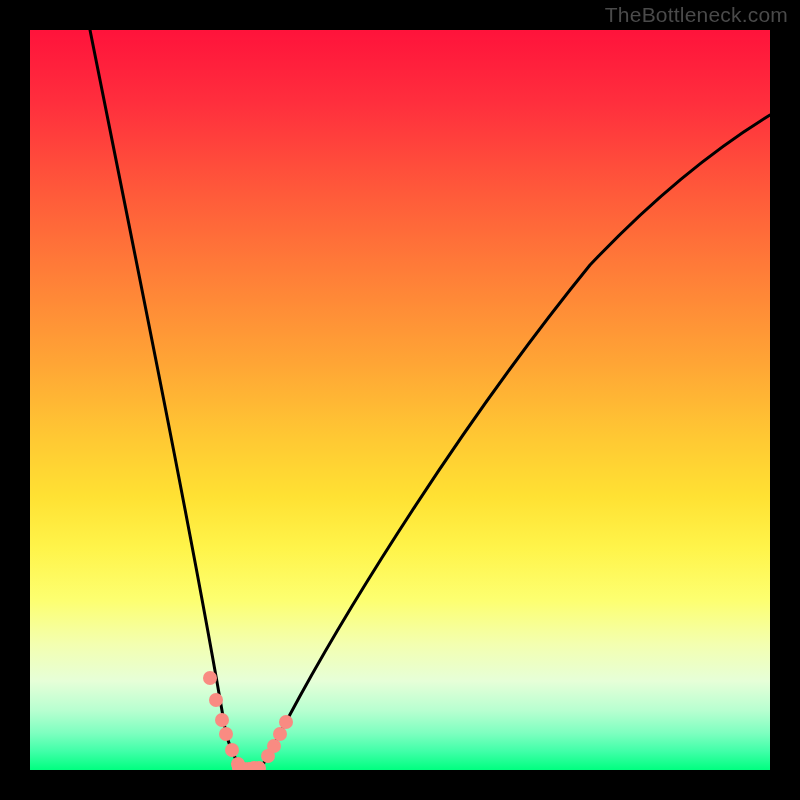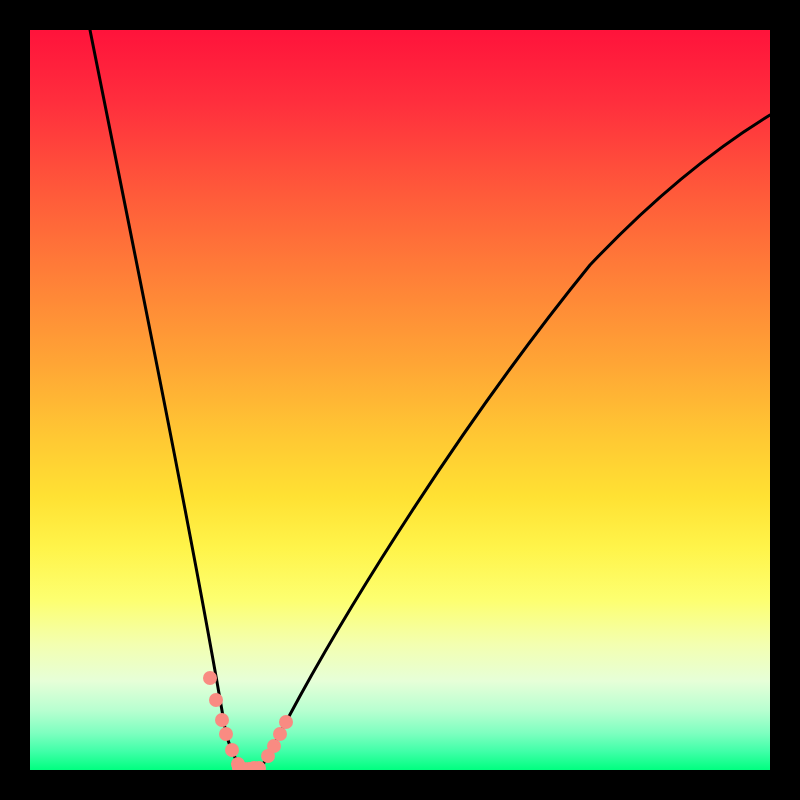--- a/index.html
+++ b/index.html
@@ -61,20 +61,21 @@
     font-size: 21px;
     letter-spacing: 0.2px;
     font-weight: 400;
   }
 </style>
 </head>
 <body>
 
 <div class="frame">
 
+  <div class="watermark">TheBottleneck.com</div>
 
   <div class="plot-area">
     <div class="gradient-bg"></div>
 
     <svg class="curves" width="740" height="740" viewBox="0 0 740 740">
 
       <path d="M 60 0
                C 110 250, 165 520, 196 704
                Q 204 730, 213 740" fill="none" stroke="#000" stroke-width="3" stroke-linecap="round"></path>
 

